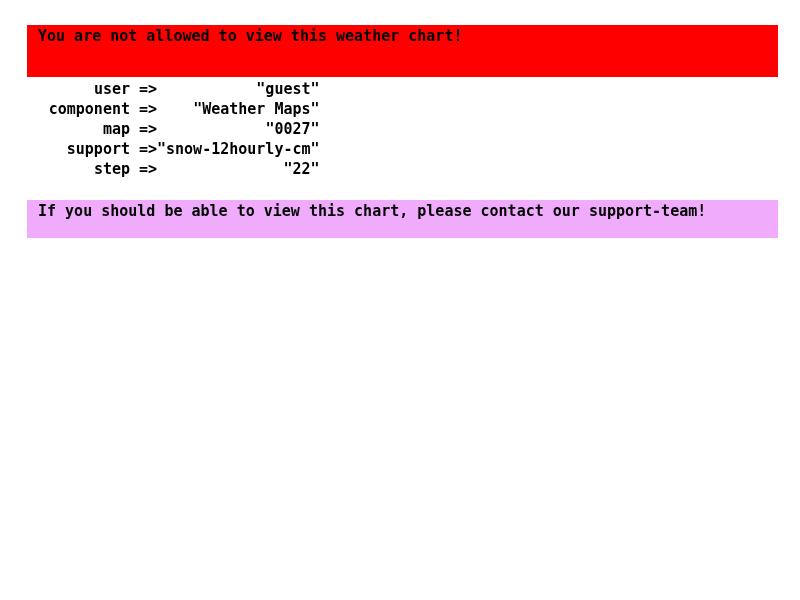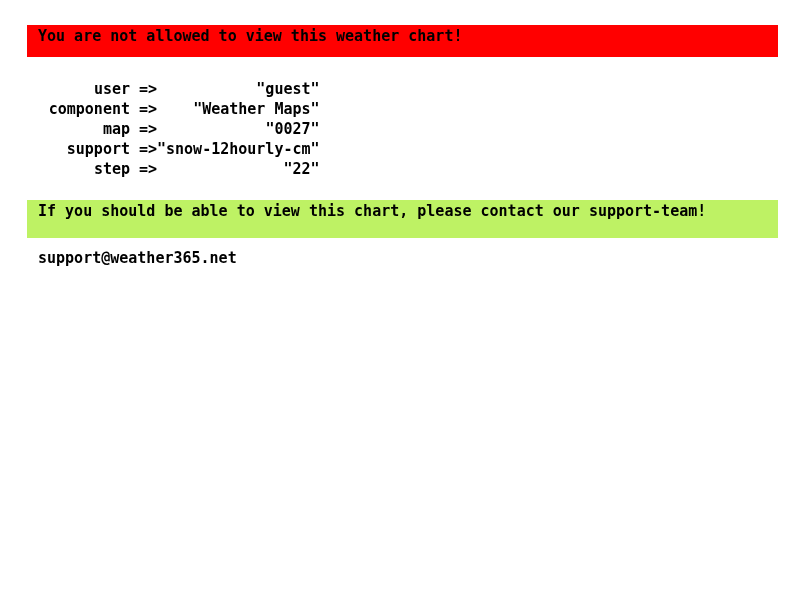--- a/index.html
+++ b/index.html
@@ -20,21 +20,21 @@
   .banner {
     position: absolute;
     left: 27px;
     width: 751px;
     box-sizing: border-box;
     padding: 2px 0 0 11px;
     line-height: 19px;
   }
   #error-banner {
     top: 25px;
-    height: 32px;
+    height: 52px;
   }
   #support-banner {
     top: 200px;
     height: 38px;
   }
   .details {
     position: absolute;
     left: 38px;
     top: 79px;
     text-align: right;
@@ -75,19 +75,18 @@
     <span>map</span><span>=&gt;</span><span>"0027"</span>
   </div>
   <div class="detail-row">
     <span>support</span><span>=&gt;</span><span>"snow-12hourly-cm"</span>
   </div>
   <div class="detail-row">
     <span>step</span><span>=&gt;</span><span>"22"</span>
   </div>
 </div>
 
-<div class="banner" id="support-banner" style="background: #bef264;">
+<div class="banner" id="support-banner" style="background: #f0abfc;">
   <div>If you should be able to view this chart, please contact our support-team!</div>
 </div>
 
 <div class="footer">
-  <span>support@weather365.net</span>
 </div>
 
 </body></html>

